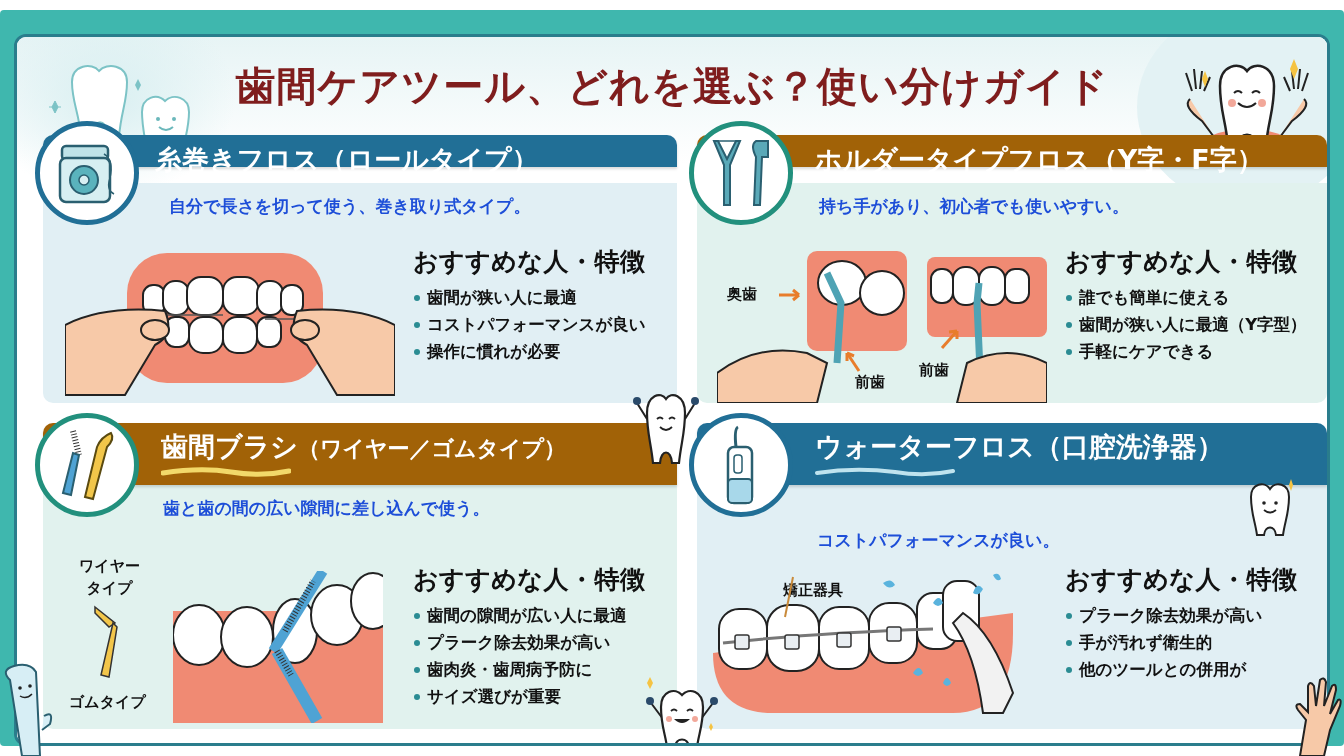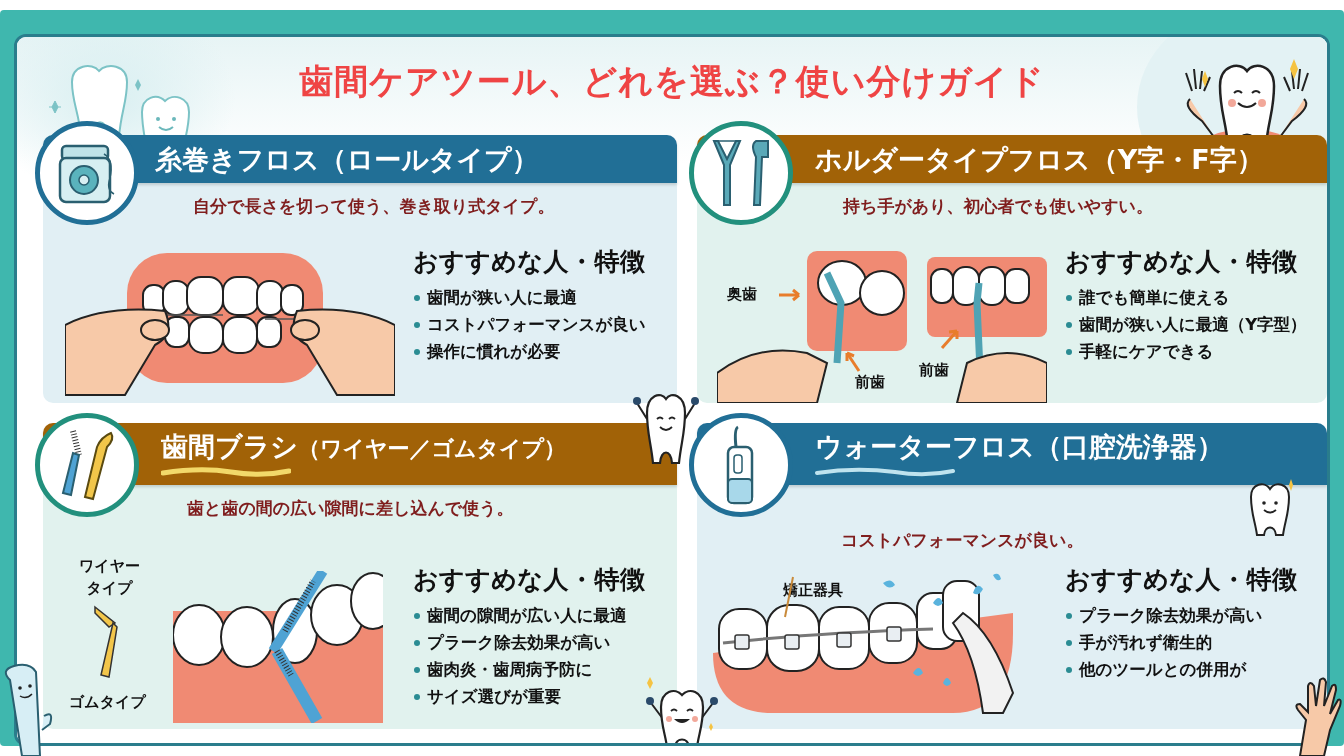--- a/index.html
+++ b/index.html
@@ -24,43 +24,42 @@
   }
   .glow-right {
     position: absolute; right: -30px; top: -30px; width: 220px; height: 200px;
     border-radius: 50%;
     background: #e3f2f4;
   }
 
   .title {
     position: absolute; left: 0; right: 0; top: 22px; text-align: center;
     font-family: "DejaVu Sans", sans-serif; font-weight: bold;
-    font-size: 34px; color: #ef4444; letter-spacing: 1px;
+    font-size: 40px; color: #7f1d1d; letter-spacing: 1px;
   }
 
   
   .panel {
     position: absolute; border-radius: 10px; overflow: visible;
   }
   .panel .panel-body {
     position: absolute; left: 0; right: 0; bottom: 0; border-radius: 0 0 10px 10px;
   }
   .panel .header {
-    position: absolute; left: 0; right: 0; top: 0; height: 48px;
+    position: absolute; left: 0; right: 0; top: 0; height: 32px;
     border-radius: 10px 10px 0 0;
     box-shadow: 0 2px 3px rgba(0,0,0,0.15);
   }
   .header-title {
     position: absolute; left: 112px; top: 7px;
     color: #ffffff; font-weight: bold; font-size: 27px; white-space: nowrap;
   }
   .subtitle {
-    position: absolute; left: 108px; font-size: 17px; font-weight: bold; color: #7f1d1d;
+    position: absolute; left: 108px; font-size: 17px; font-weight: bold; color: #1d4ed8;
     white-space: nowrap;
-    margin-left: 24px;
   }
   .icon-circle {
     position: absolute; left: -8px; top: -14px; width: 104px; height: 104px; border-radius: 50%;
     background: #ffffff; border: 5px solid; display: flex; align-items: center; justify-content: center;
     z-index: 3;
   }
   .features {
     position: absolute; white-space: nowrap;
   }
   .features .f-title {

